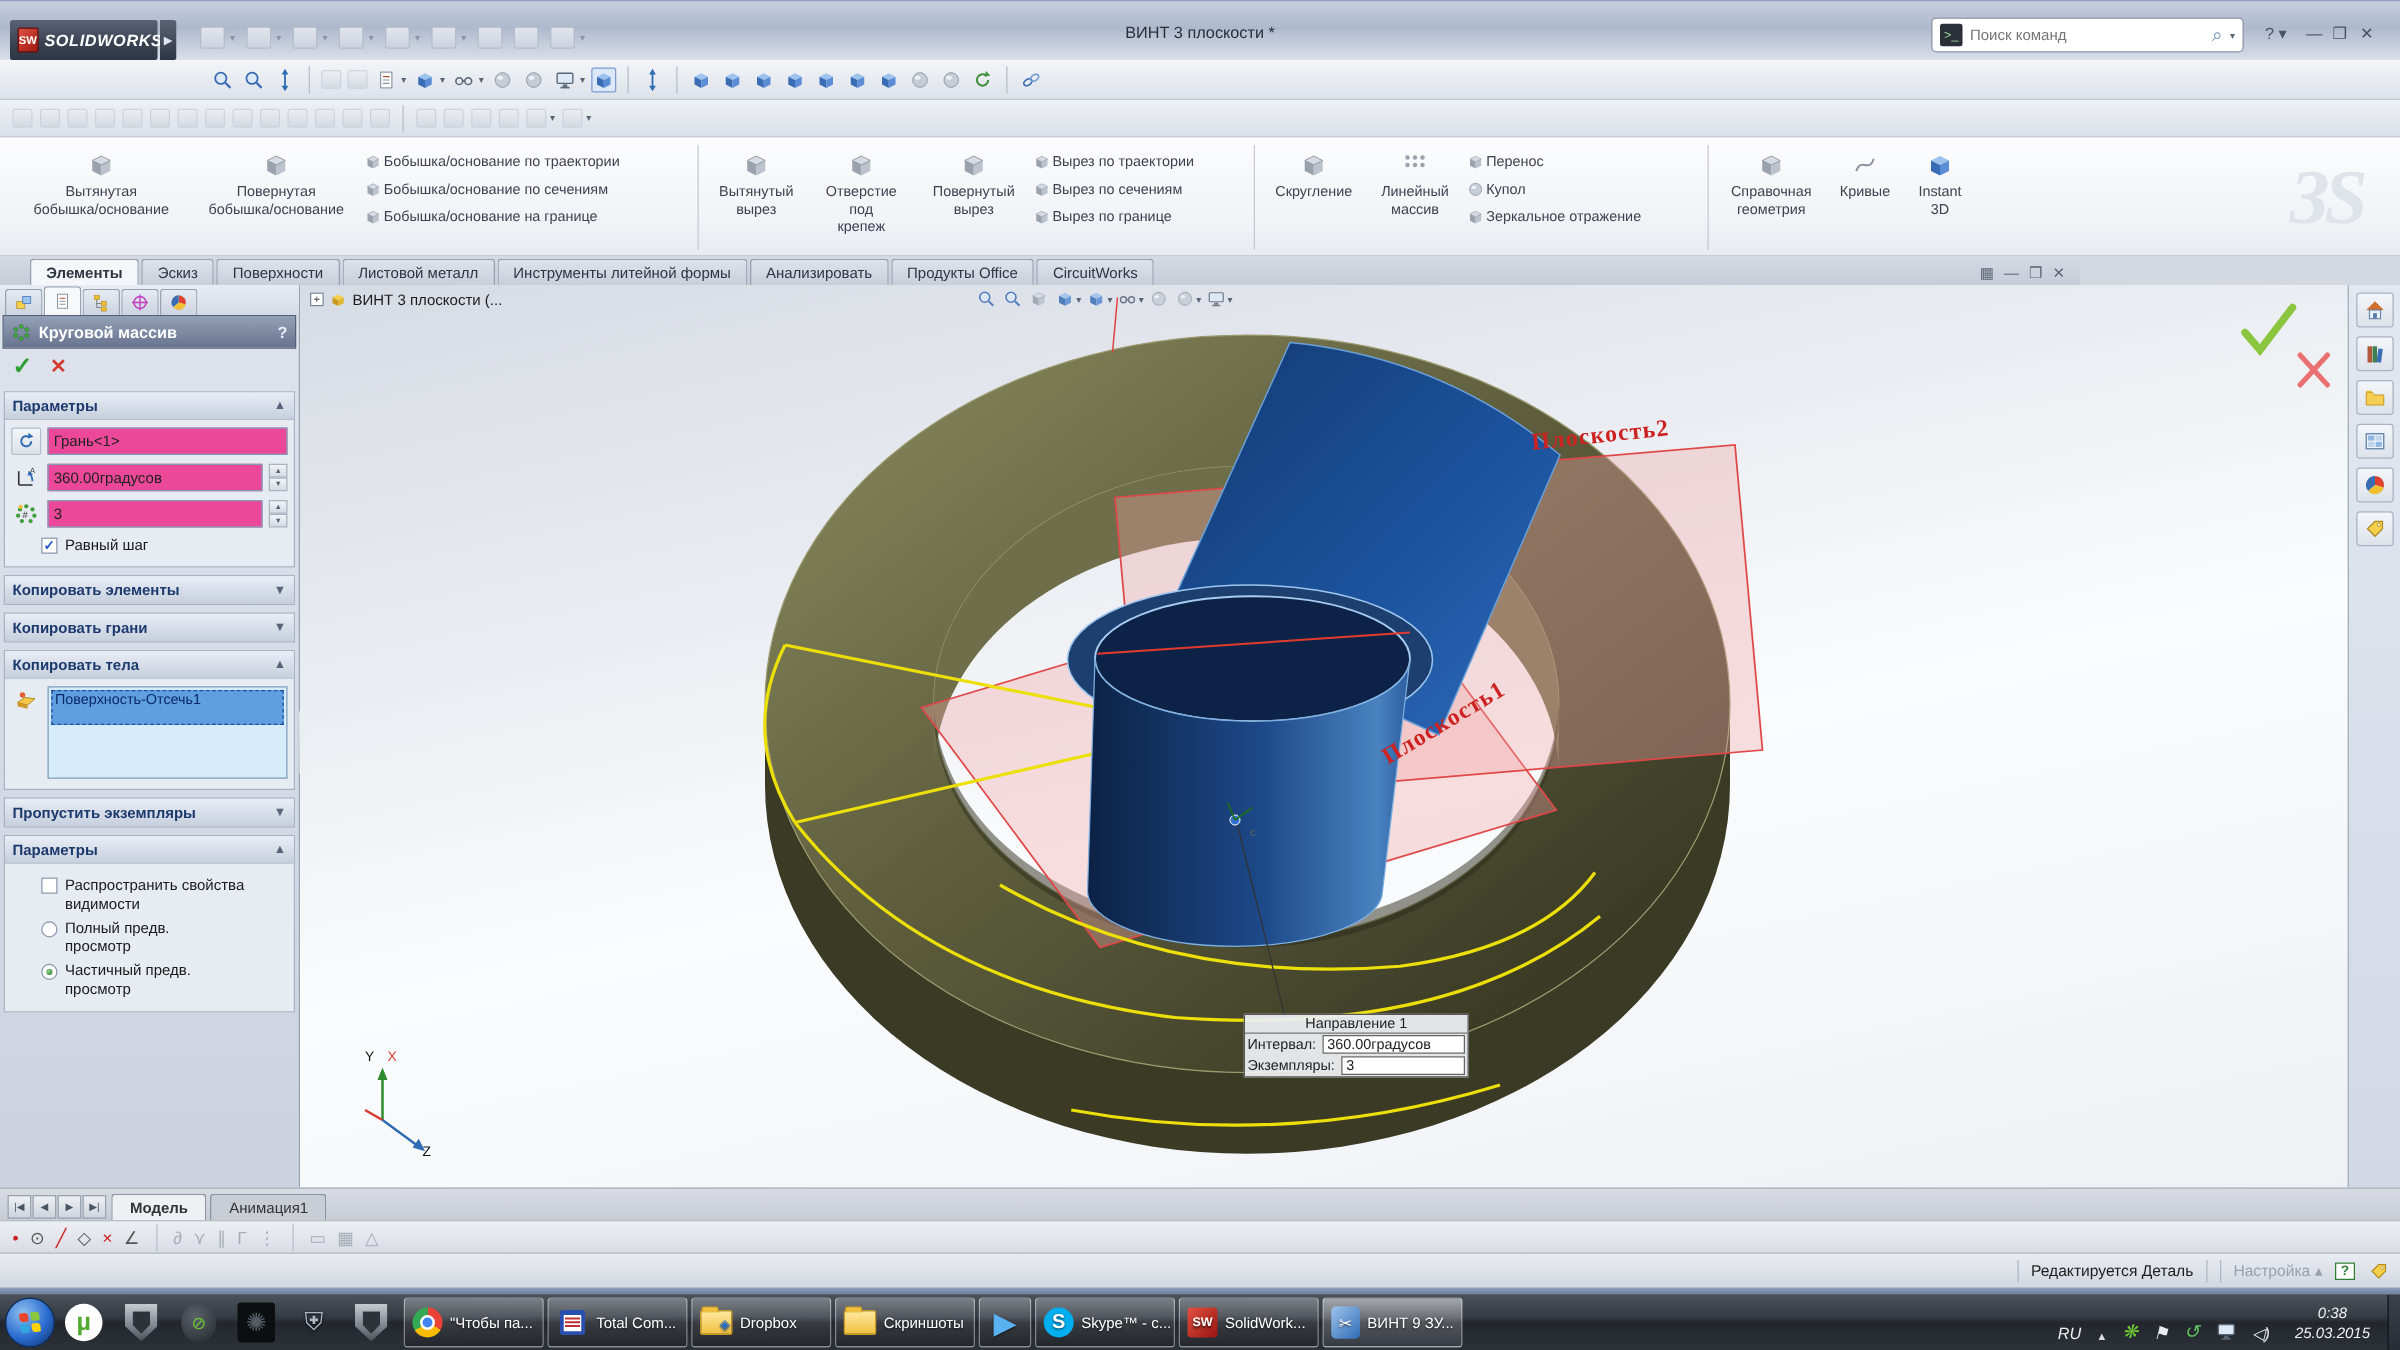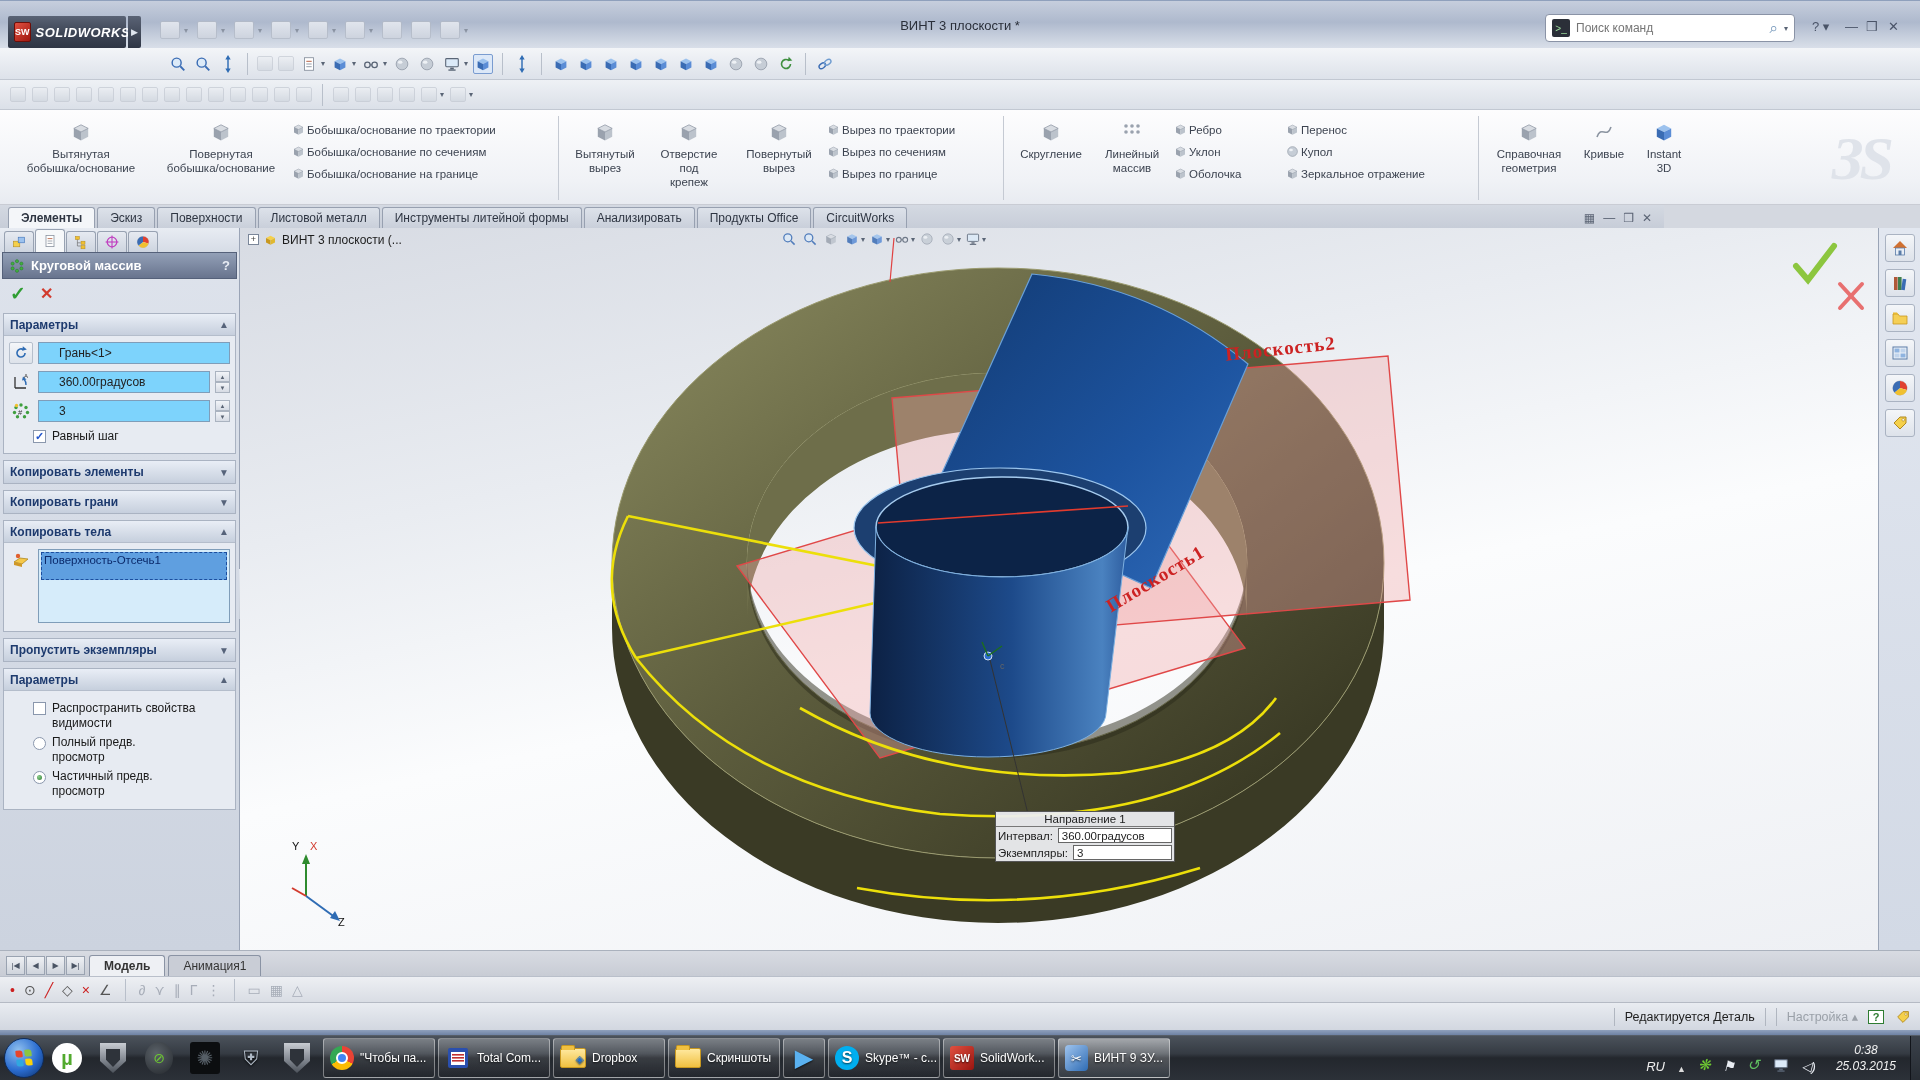--- a/index.html
+++ b/index.html
@@ -63,21 +63,21 @@
   .rstack { display:flex; flex-direction:column; justify-content:flex-start; padding-top:8px; gap:7px; }
   .rsmall { display:flex; align-items:center; gap:0; font-size:11.5px; color:#3c4350; white-space:nowrap; }
   .rsmall .sic { width:17px; height:15px; display:flex; align-items:center; justify-content:center; }
   .rsep { width:1px; background:#c5cad3; margin:2px 6px; }
   #ds-logo { margin-left:auto; margin-right:30px; align-self:center;
     font-size:62px; font-weight:bold; font-style:italic; color:#dfe3ea;
     font-family:"Liberation Serif", serif; letter-spacing:-4px; }
 
   
   #tabrow { position:absolute; left:0; top:205px; width:1664px; height:23px;
-    background:linear-gradient(180deg,#d4d9e2,#c7cdd8); display:flex; align-items:flex-end; padding-left:8px; }
+    background:linear-gradient(180deg,#d4d9e2,#c7cdd8); display:flex; align-items:flex-end; padding-left:24px; }
   .ctab { padding:3px 12px 3px; font-size:12px; color:#2e3542; border:1px solid #97a0b0;
     border-bottom:none; background:linear-gradient(180deg,#dde2ea,#c9cfda);
     margin-right:2px; border-radius:3px 3px 0 0; }
   .ctab.active { background:#f4f6f9; font-weight:bold; }
   #tabrow-ctls { margin-left:auto; margin-right:12px; display:flex; gap:8px; align-items:center; padding-bottom:3px; }
   #tabrow-ctls span { color:#5b6474; font-size:12px; }
 
   
   #workarea { position:absolute; left:0; top:228px; width:1920px; height:722px; display:flex; }
 
@@ -99,22 +99,22 @@
   .ok-x { color:#d23b2e; font-size:16px; font-weight:bold; }
   .pm-sect { margin:6px 3px 0; border:1px solid #aab3c2; background:#e7ebf2; }
   .pm-sect-h { height:22px; background:linear-gradient(180deg,#e9eef6,#c6cfdd);
     display:flex; align-items:center; padding:0 6px; font-weight:bold; color:#1d3a6e;
     border-bottom:1px solid #b4bdcb; }
   .pm-sect-h .chev { margin-left:auto; color:#56637a; font-size:10px; }
   .pm-body { padding:6px 5px 8px; }
   .pm-row { display:flex; align-items:center; gap:5px; margin-bottom:7px; }
   .pm-fico { width:24px; height:22px; flex:none; display:flex; align-items:center; justify-content:center;
     border:1px solid #b6bfcc; background:linear-gradient(180deg,#f4f6f9,#dde2ea); border-radius:2px; }
-  .pm-input { flex:1; height:22px; border:1px solid #7f9db9; background:#7dd3fc; font-size:12px;
-    padding:0 20px; font-family:"Liberation Sans",sans-serif; color:#222; min-width:0; }
+  .pm-input { flex:1; height:22px; border:1px solid #7f9db9; background:#ec4899; font-size:12px;
+    padding:0 4px; font-family:"Liberation Sans",sans-serif; color:#222; min-width:0; }
   .spin { width:15px; height:22px; display:flex; flex-direction:column; flex:none; }
   .spin span { flex:1; border:1px solid #aab3c0; background:linear-gradient(180deg,#f2f4f8,#d6dbe4);
     font-size:6px; color:#5a6474; display:flex; align-items:center; justify-content:center; }
   .cbrow { display:flex; align-items:flex-start; gap:6px; margin:4px 0 2px 24px; font-size:12px; color:#1a1a1a; }
   .cbox { width:13px; height:13px; border:1px solid #8a97ad; background:#fff; flex:none;
     display:flex; align-items:center; justify-content:center; font-size:11px; color:#2255cc; font-weight:bold; margin-top:1px; }
   .rdo { width:13px; height:13px; border:1px solid #8a97ad; border-radius:50%; background:#fff; flex:none; position:relative; margin-top:2px; }
   .rdo.sel::after { content:""; position:absolute; left:3px; top:3px; width:5px; height:5px; border-radius:50%;
     background:radial-gradient(circle at 35% 35%, #8fd08f,#2e7d32); }
   .pm-list { flex:1; height:74px; border:1px solid #7f9db9; background:#d6ecfa; padding:2px; }
@@ -673,46 +673,20 @@
             <circle cx="11" cy="5" r="1.8"></circle>
             <circle cx="17" cy="5" r="1.8"></circle>
             <circle cx="5" cy="11" r="1.8"></circle>
             <circle cx="11" cy="11" r="1.8"></circle>
             <circle cx="17" cy="11" r="1.8"></circle>
           </g>
         </svg>
     </span>
     <span class="rlabel">Линейный
 массив</span>
-  </div>
-  <div class="rstack" style="width:112px">
-    <div class="rsmall">
-      <span class="sic">
-          <svg width="15" height="15">
-            <use href="#s-cube-gray"></use>
-          </svg>
-        </span>
-      <span>Ребро</span>
-      </div>
-    <div class="rsmall">
-      <span class="sic">
-          <svg width="15" height="15">
-            <use href="#s-cube-gray"></use>
-          </svg>
-        </span>
-      <span>Уклон</span>
-      </div>
-    <div class="rsmall">
-      <span class="sic">
-          <svg width="15" height="15">
-            <use href="#s-cube-gray"></use>
-          </svg>
-        </span>
-      <span>Оболочка</span>
-      </div>
   </div>
   <div class="rstack" style="width:188px">
     <div class="rsmall">
       <span class="sic">
           <svg width="15" height="15">
             <use href="#s-cube-gray"></use>
           </svg>
         </span>
       <span>Перенос</span>
       </div>

